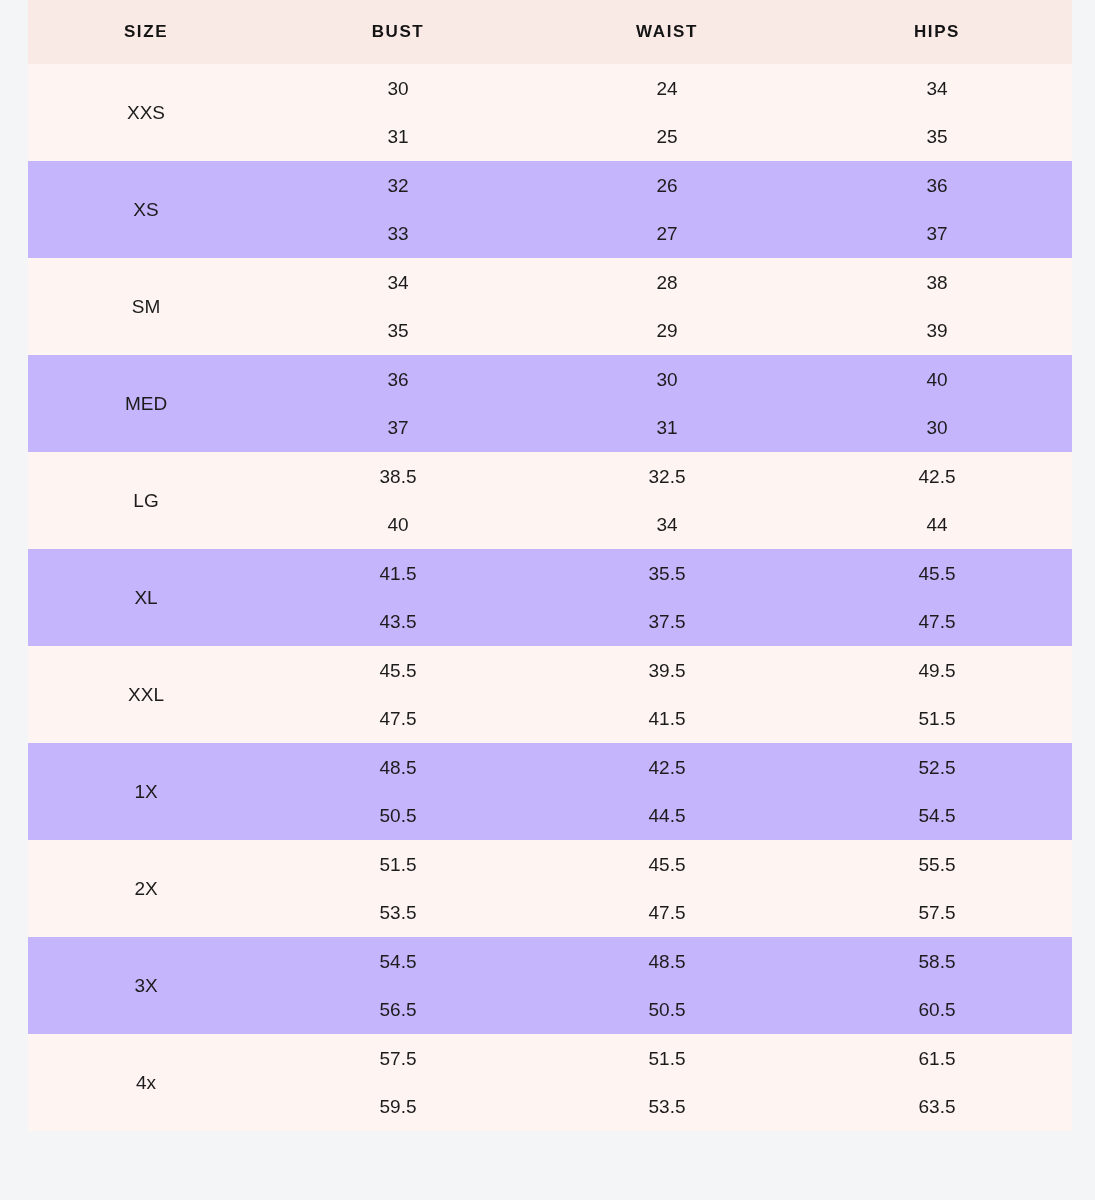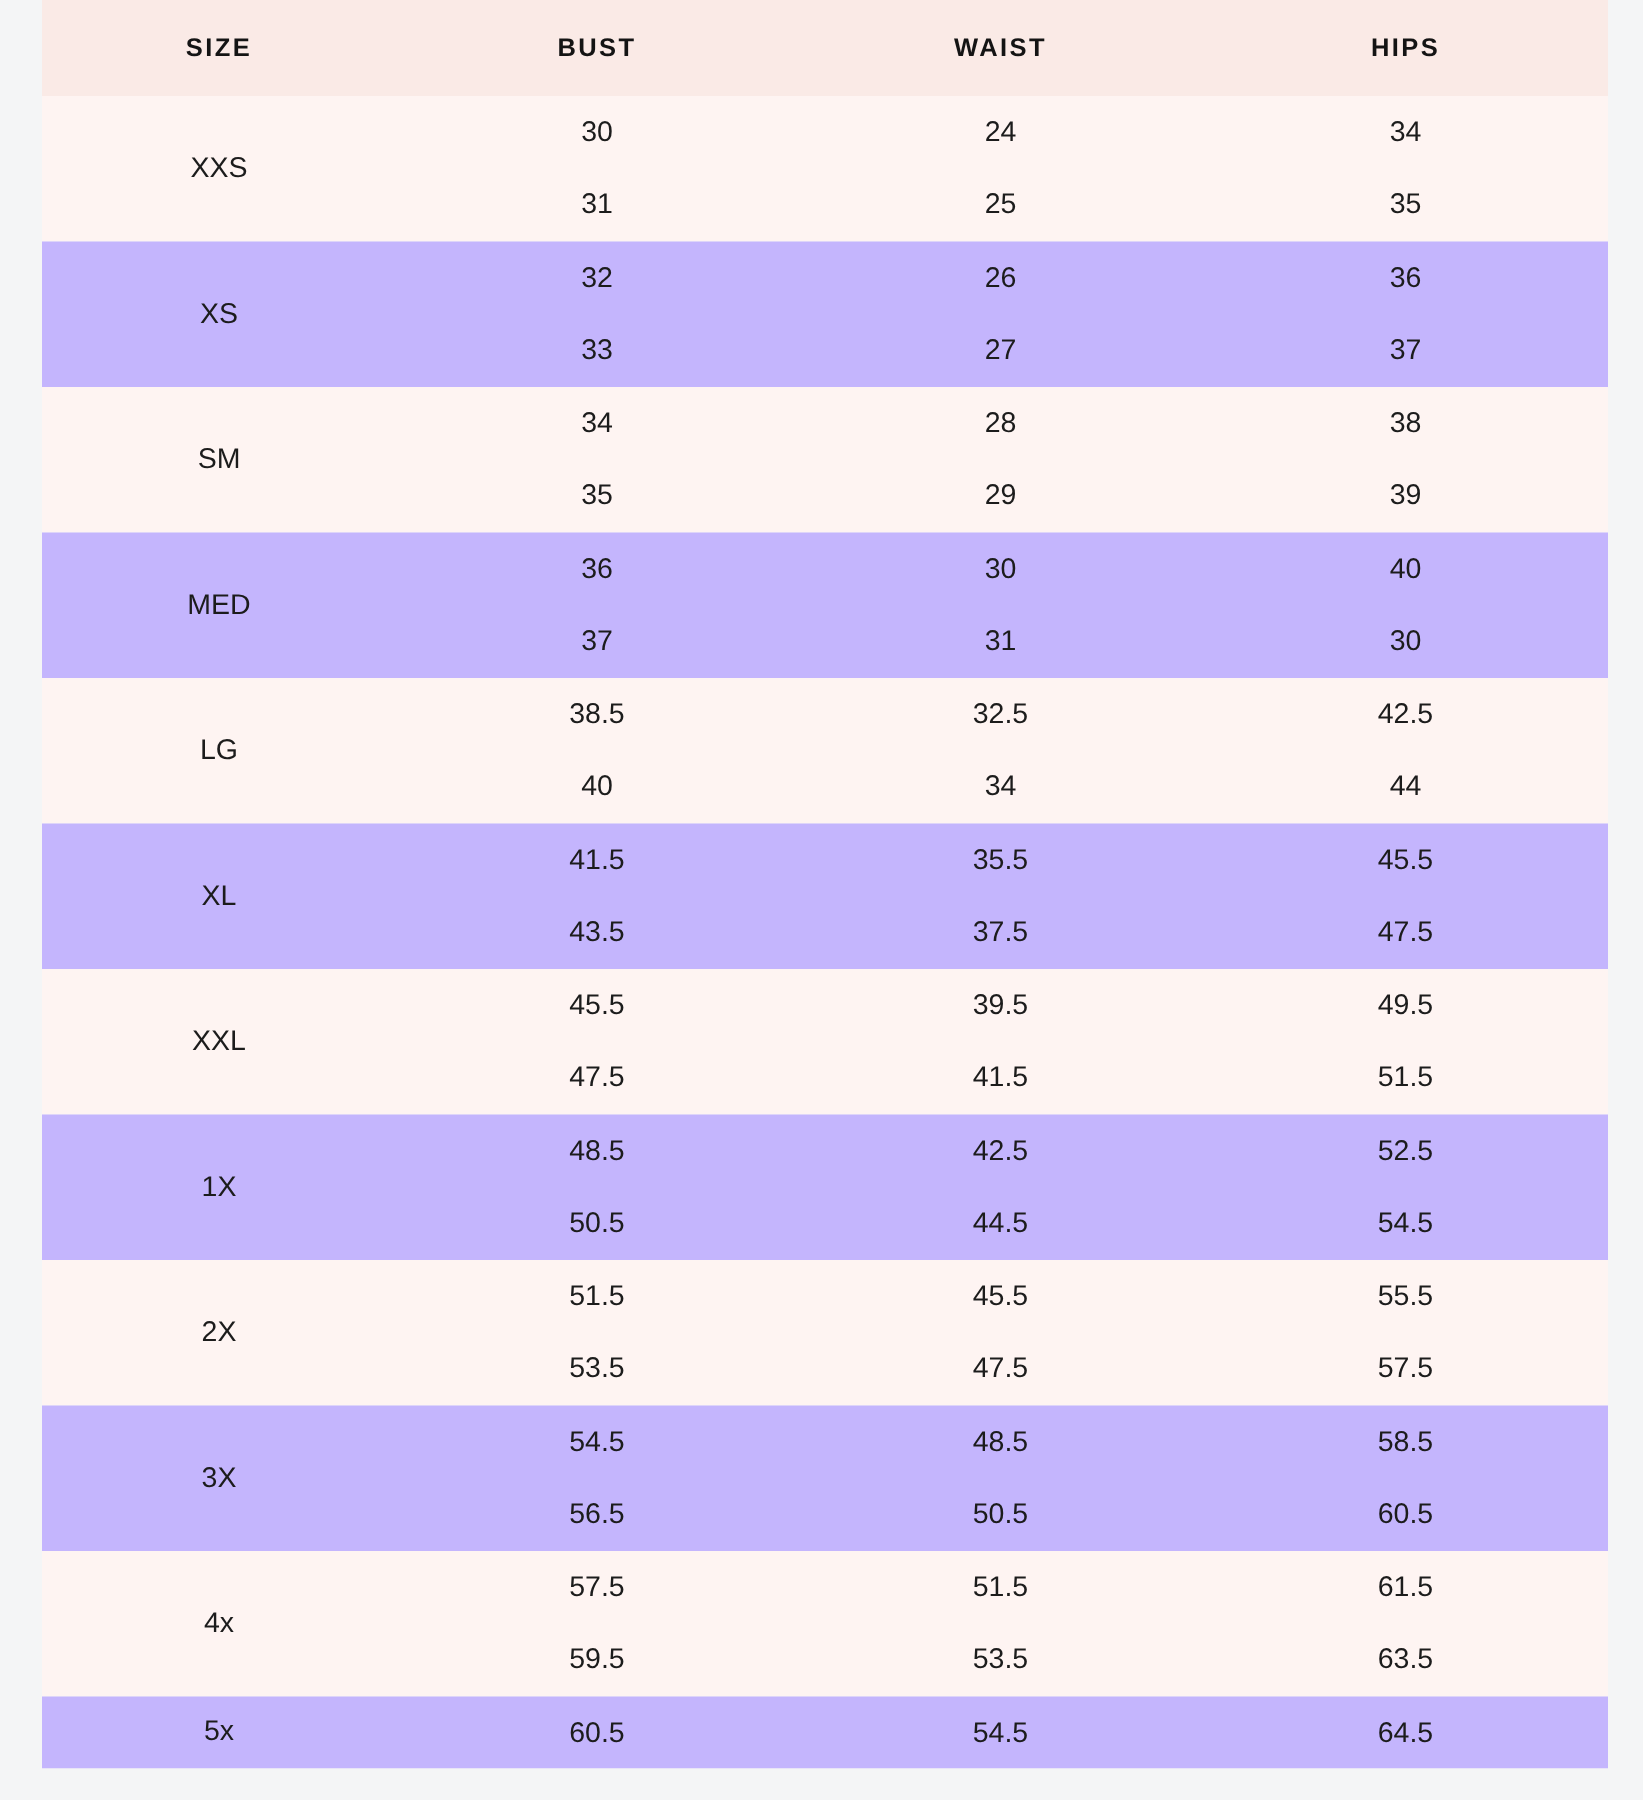--- a/index.html
+++ b/index.html
@@ -328,33 +328,15 @@
               <span class="v">53.5</span>
             </div>
           </td>
           <td>
             <div class="stack">
               <span class="v">61.5</span>
               <span class="v">63.5</span>
             </div>
           </td>
         </tr>
-        <tr class="row-dark row-last">
-          <td class="size-cell">5x</td>
-          <td>
-            <div class="stack">
-              <span class="v">60.5</span>
-            </div>
-          </td>
-          <td>
-            <div class="stack">
-              <span class="v">54.5</span>
-            </div>
-          </td>
-          <td>
-            <div class="stack">
-              <span class="v">64.5</span>
-            </div>
-          </td>
-        </tr>
       </tbody>
   </table>
 </div>
 
 </body></html>

